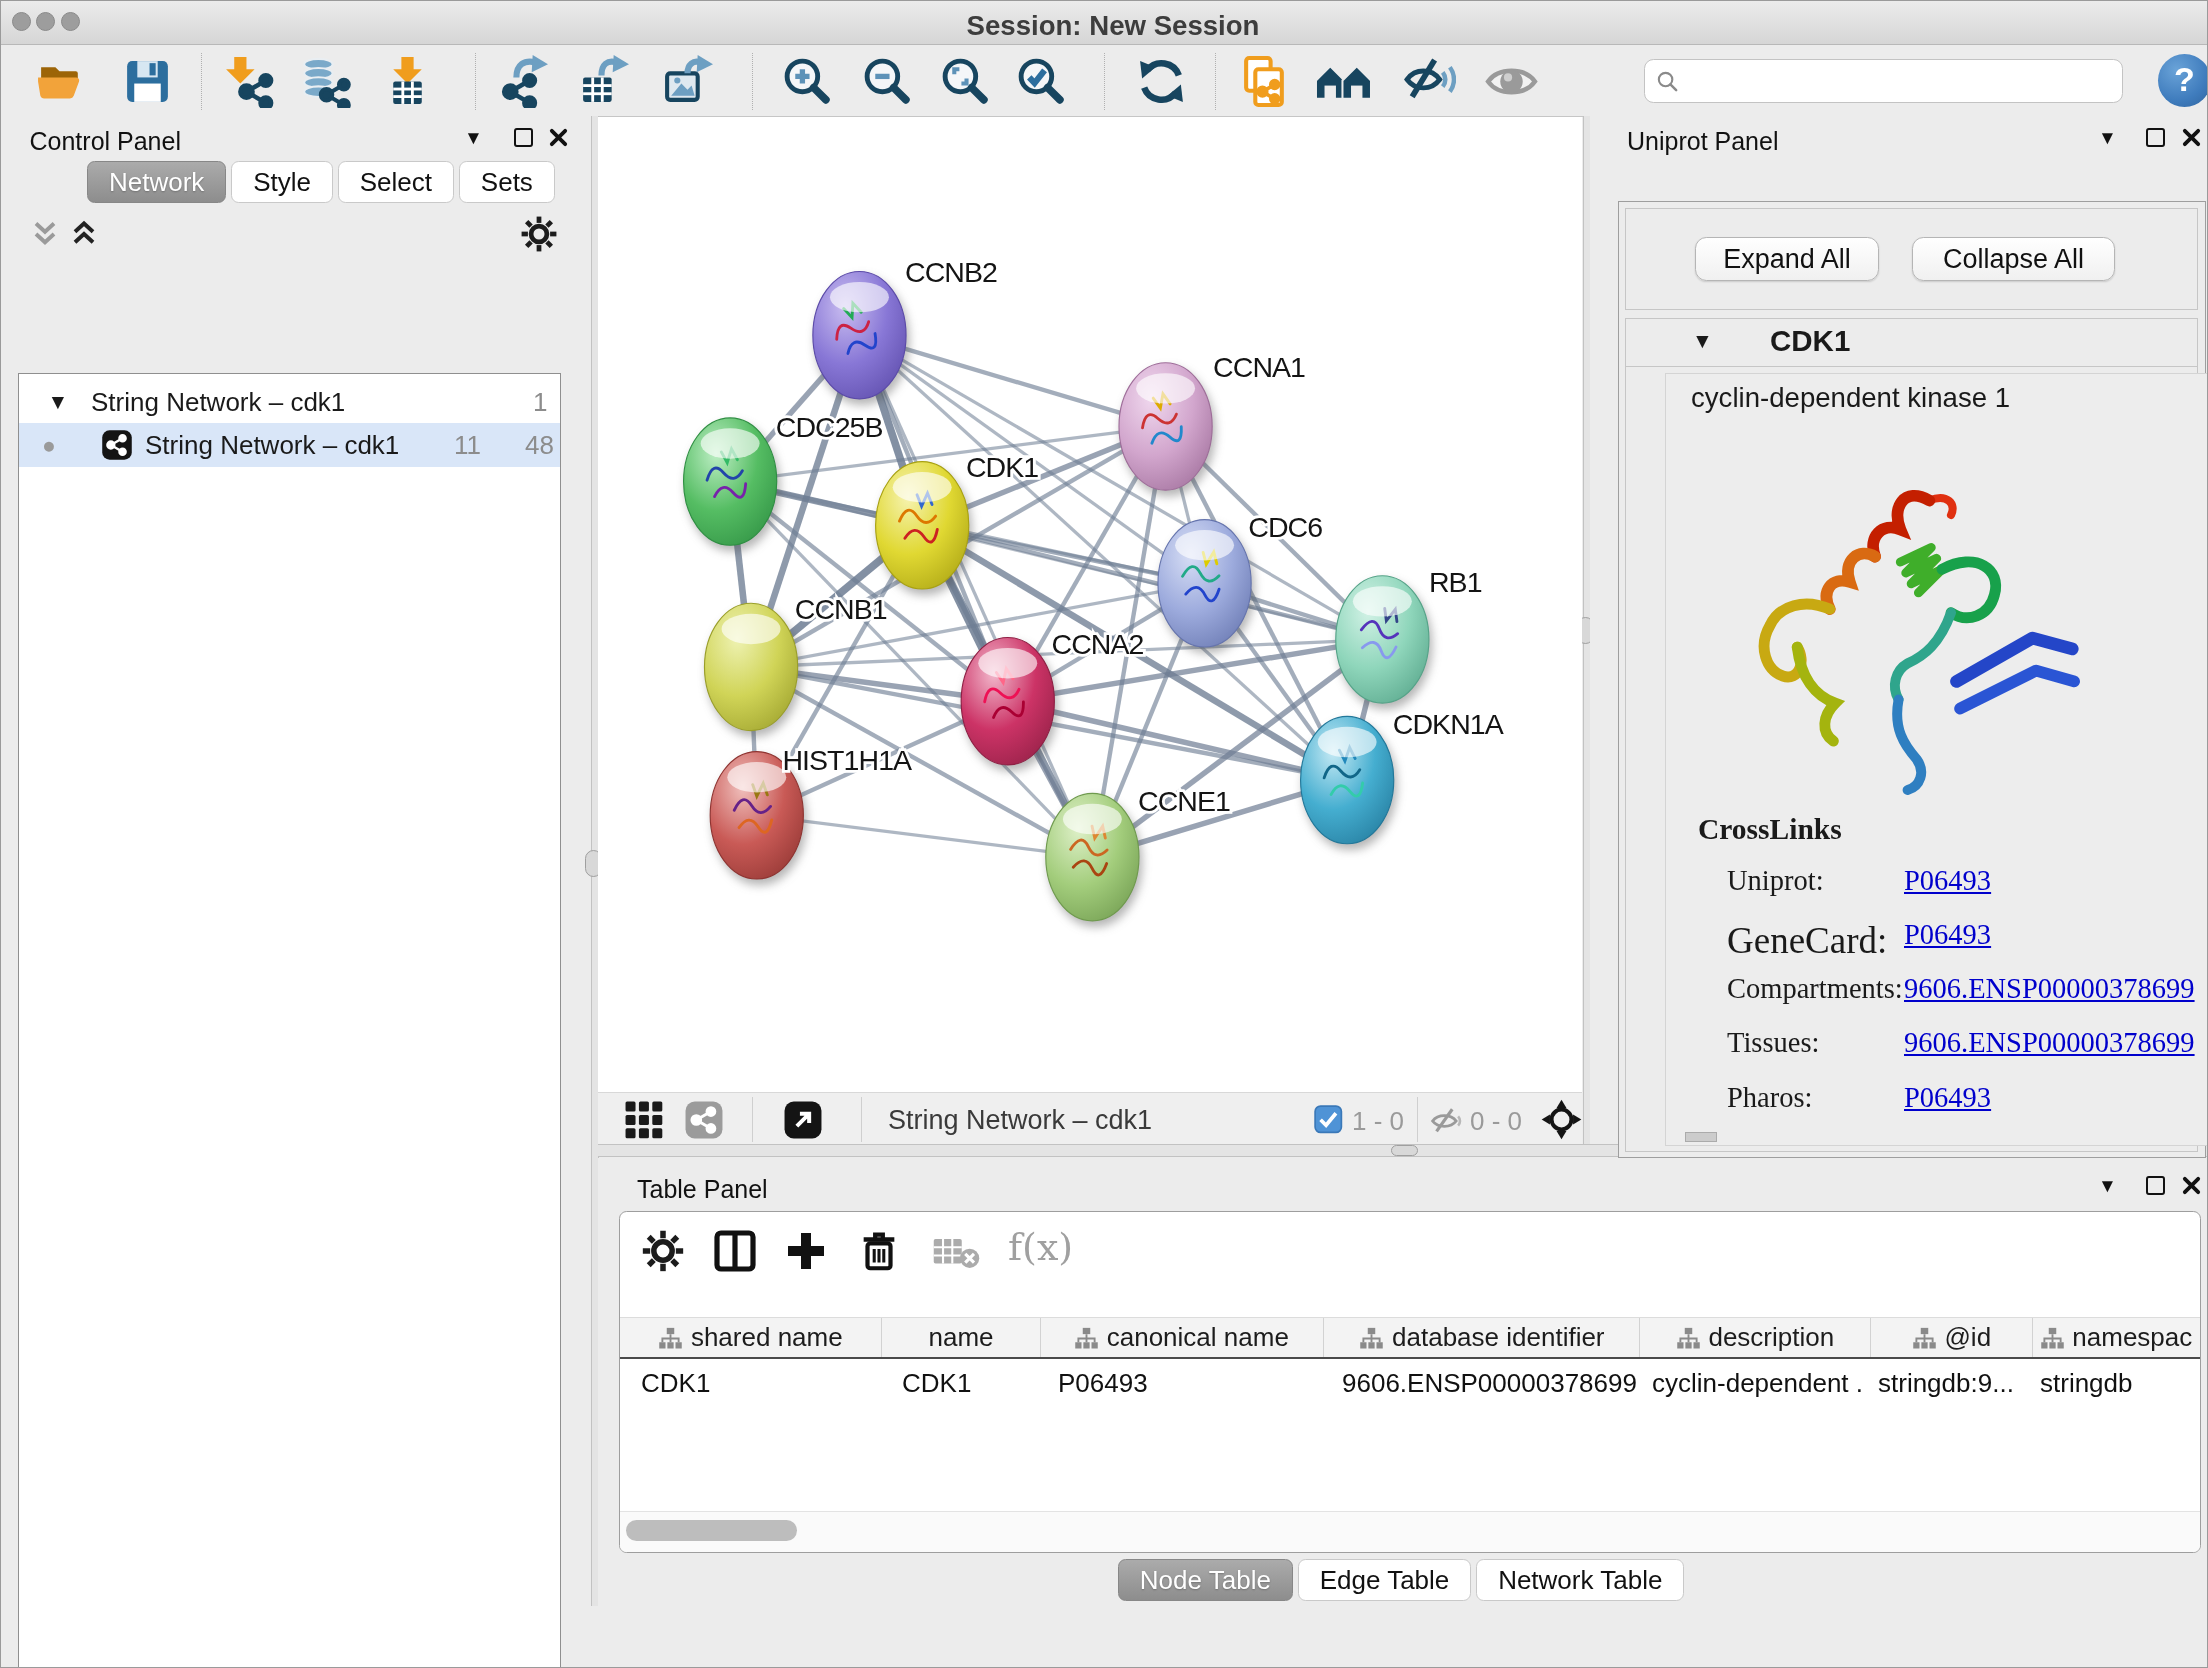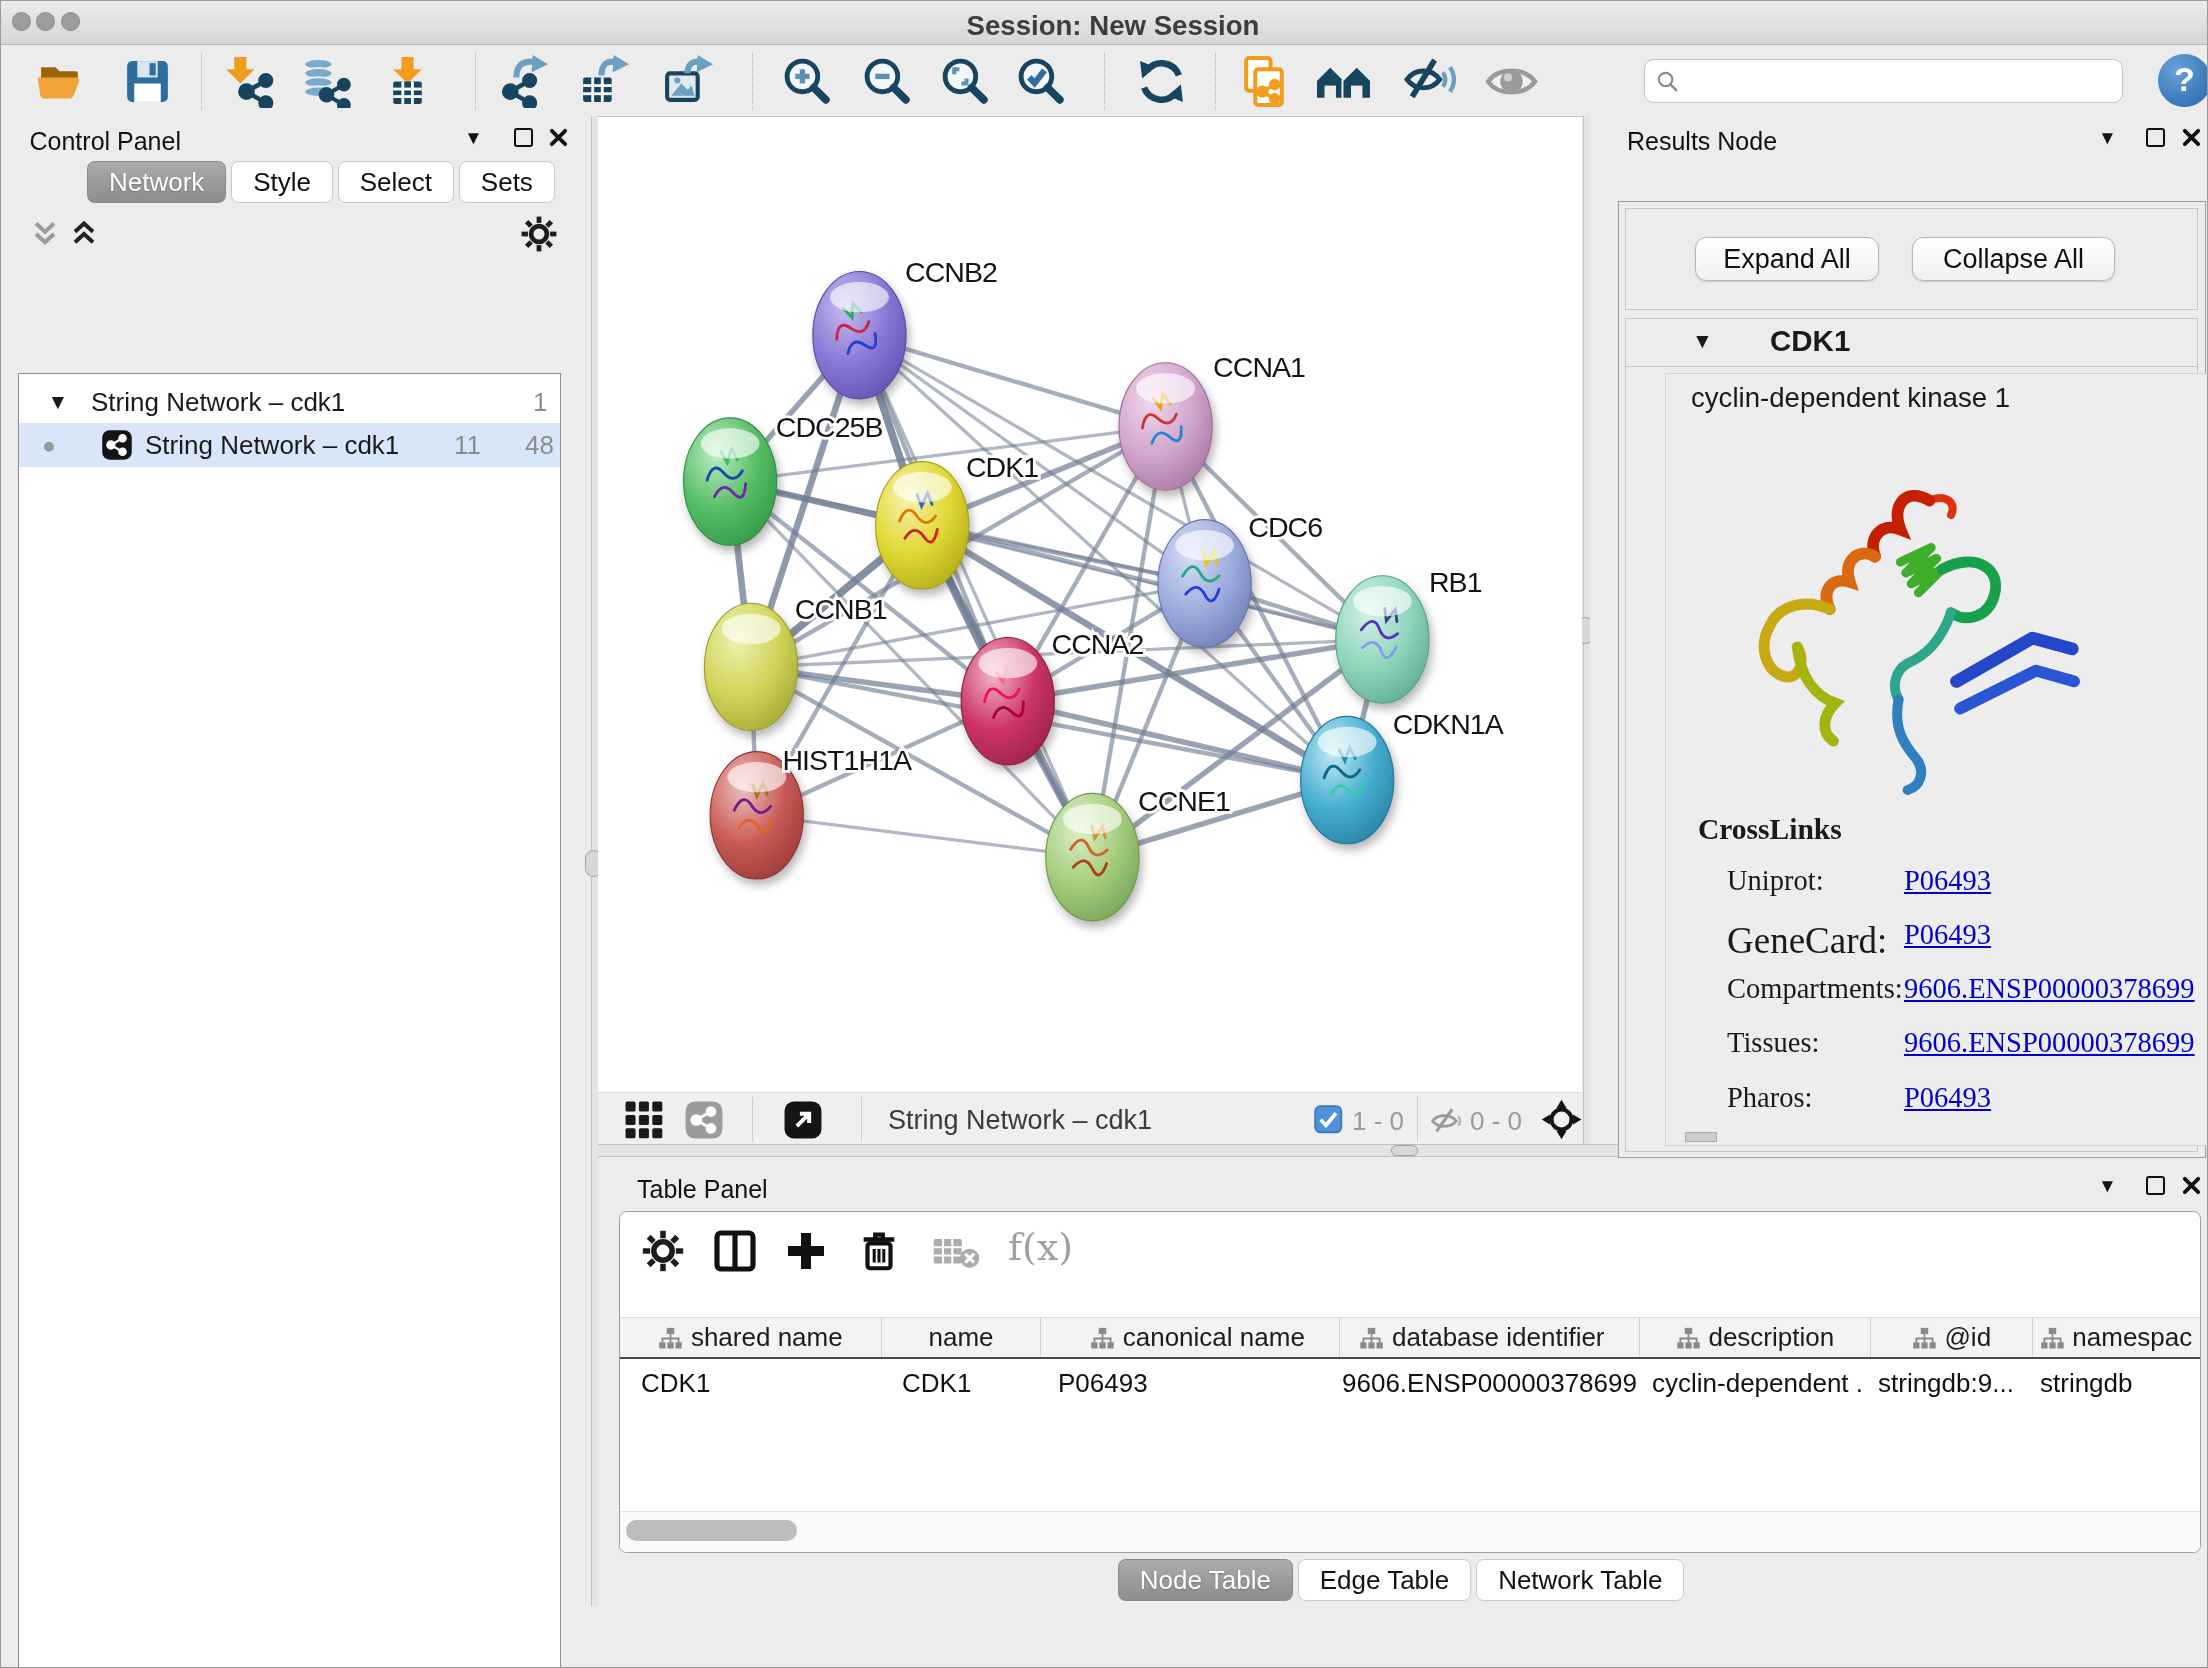--- a/index.html
+++ b/index.html
@@ -582,21 +582,21 @@
     <svg class="abs" style="left:942px;top:4.8px;width:43px;height:43px;" viewBox="0 0 26 26">
       <circle cx="13" cy="13" r="6" fill="none" stroke="#141414" stroke-width="2.4"></circle>
       <polygon points="13,1 16,6 10,6" fill="#141414"></polygon>
       <polygon points="13,25 16,20 10,20" fill="#141414"></polygon>
       <polygon points="1,13 6,10 6,16" fill="#141414"></polygon>
       <polygon points="25,13 20,10 20,16" fill="#141414"></polygon>
     </svg>
   </div>
 
   <div class="abs" style="left:1589px;top:115px;width:619px;height:1028px;background:#ececec;">
-    <span class="panel-title abs" style="left:37px;top:11.4px;">Results Node</span>
+    <span class="panel-title abs" style="left:37px;top:11.4px;">Uniprot Panel</span>
     <span class="ph-caret abs" style="left:508px;top:11.4px;">▼</span>
     <span class="ph-box abs" style="left:556px;top:12.4px;"></span>
     <svg class="abs" style="left:591px;top:11.4px;width:21px;height:21px;" viewBox="0 0 22 22">
       <path d="M4,4 L18,18 M18,4 L4,18" stroke="#111" stroke-width="4" stroke-linecap="round"></path>
     </svg>
   </div>
   <div class="res-outer"></div>
   <div class="res-buttons-box"></div>
   <div class="btn" style="left:1694px;top:236px;width:184px;">Expand All</div>
   <div class="btn" style="left:1911px;top:236px;width:203px;">Collapse All</div>
@@ -697,21 +697,21 @@
       <div class="tp-thumb"></div>
     </div>
   <div class="th-cell" style="left: 0px; width: 262px; top: 106px;"><svg style="width:25px;height:25px;vertical-align:-4.8px;margin-right:7.6px;" viewBox="0 0 20 20">
           <rect x="7" y="1.5" width="6" height="5" fill="#8a8a8a"></rect>
           <rect x="1" y="13" width="5" height="5" fill="#8a8a8a"></rect>
           <rect x="7.5" y="13" width="5" height="5" fill="#8a8a8a"></rect>
           <rect x="14" y="13" width="5" height="5" fill="#8a8a8a"></rect>
           <path d="M10,6.5 V10 M3.5,13 V10 H16.5 V13 M10,10 V13" fill="none" stroke="#8a8a8a" stroke-width="1.5"></path>
         </svg><span>shared name</span></div>
       <div class="th-cell" style="left: 262px; width: 159px; top: 106px;"><span>name</span></div>
-      <div class="th-cell" style="left: 420px; width: 284px; top: 106px; margin-left: 16px;"><svg style="width:25px;height:25px;vertical-align:-4.8px;margin-right:7.6px;" viewBox="0 0 20 20">
+      <div class="th-cell" style="left: 420px; width: 284px; top: 106px;"><svg style="width:25px;height:25px;vertical-align:-4.8px;margin-right:7.6px;" viewBox="0 0 20 20">
           <rect x="7" y="1.5" width="6" height="5" fill="#8a8a8a"></rect>
           <rect x="1" y="13" width="5" height="5" fill="#8a8a8a"></rect>
           <rect x="7.5" y="13" width="5" height="5" fill="#8a8a8a"></rect>
           <rect x="14" y="13" width="5" height="5" fill="#8a8a8a"></rect>
           <path d="M10,6.5 V10 M3.5,13 V10 H16.5 V13 M10,10 V13" fill="none" stroke="#8a8a8a" stroke-width="1.5"></path>
         </svg><span>canonical name</span></div>
       <div class="th-cell" style="left: 705px; width: 315px; top: 106px;"><svg style="width:25px;height:25px;vertical-align:-4.8px;margin-right:7.6px;" viewBox="0 0 20 20">
           <rect x="7" y="1.5" width="6" height="5" fill="#8a8a8a"></rect>
           <rect x="1" y="13" width="5" height="5" fill="#8a8a8a"></rect>
           <rect x="7.5" y="13" width="5" height="5" fill="#8a8a8a"></rect>

